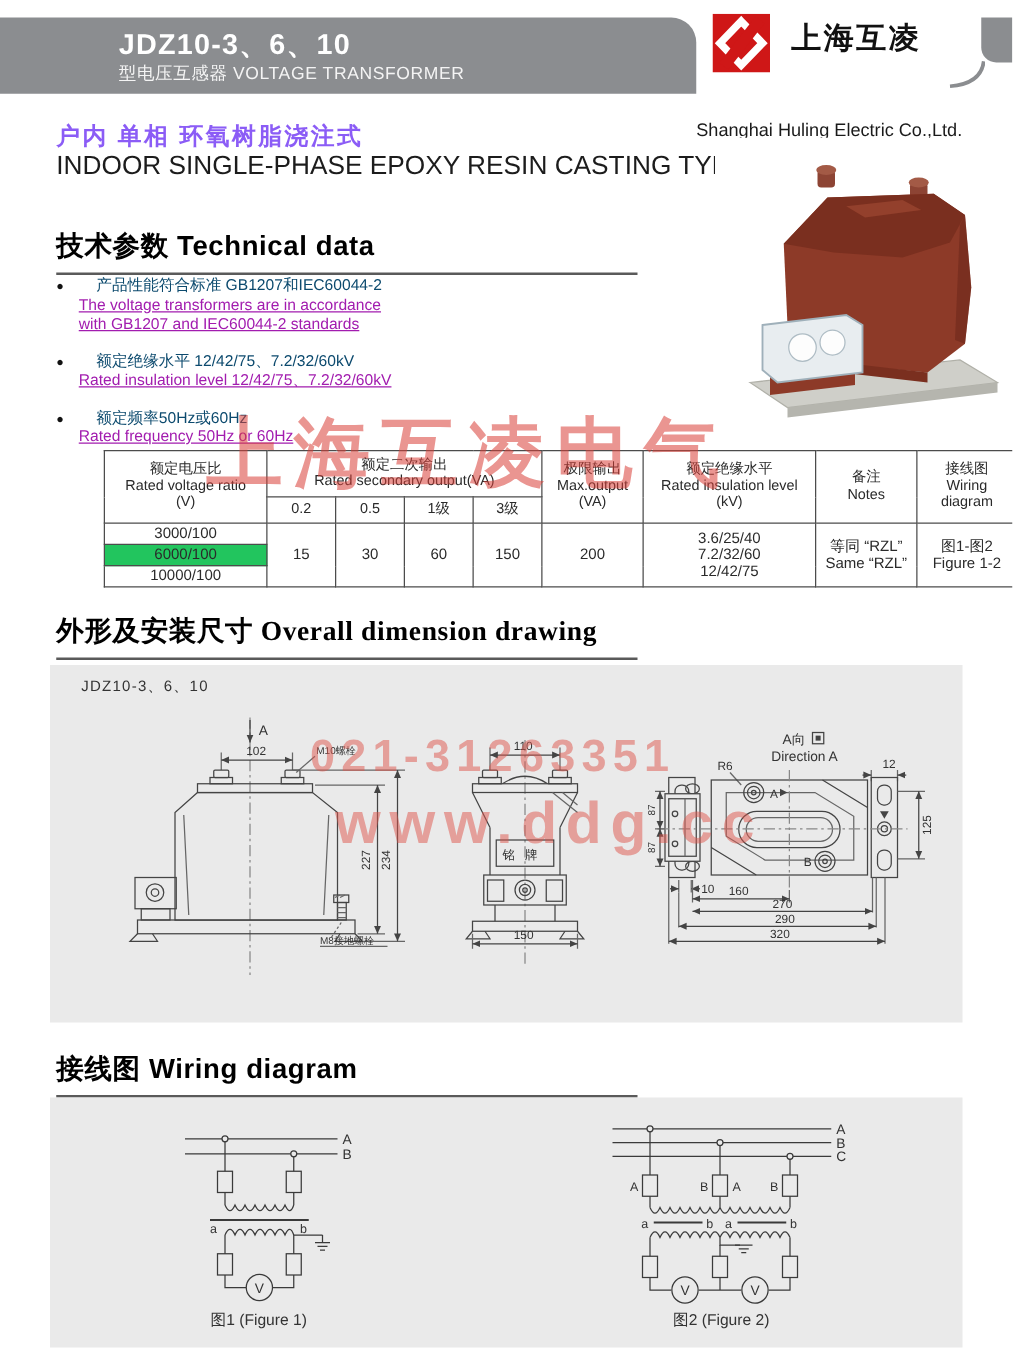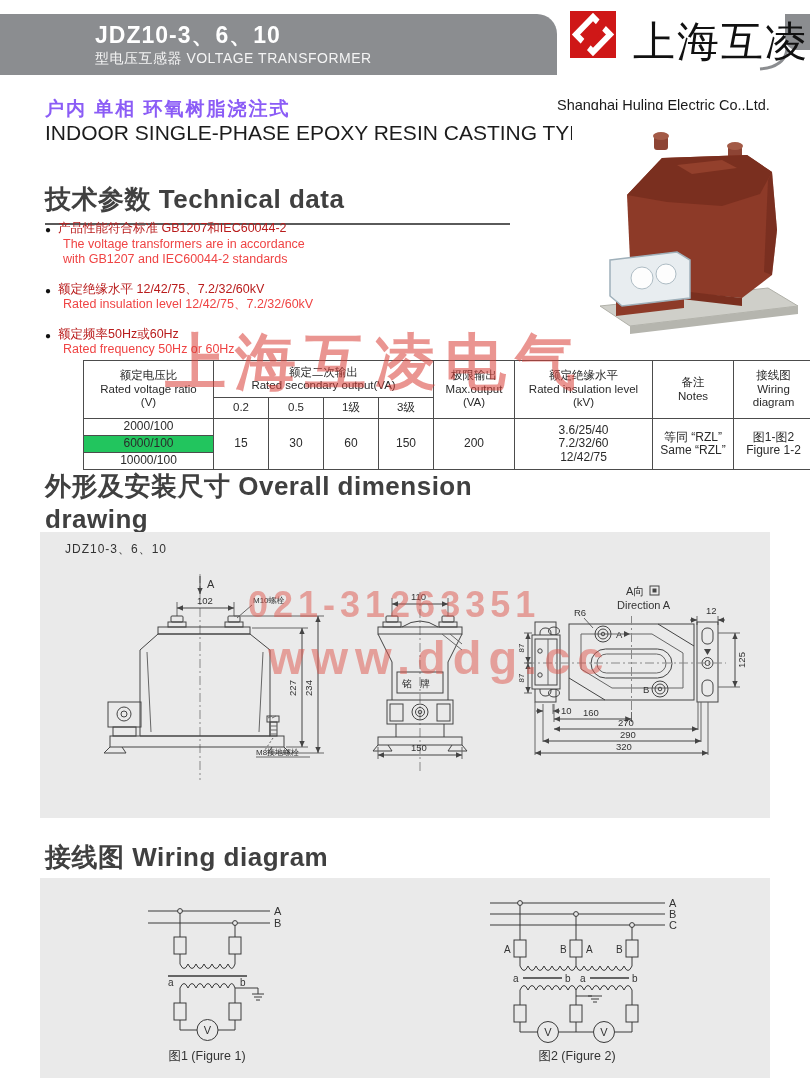--- a/index.html
+++ b/index.html
@@ -8,37 +8,37 @@
 
   
   .topbar{position:absolute;left:0;top:14px;width:557px;height:61px;background:#8b8d90;
           border-radius:0 20px 0 0;}
   .topbar .model{position:absolute;left:95px;top:6px;font-size:23px;font-weight:700;color:#fff;letter-spacing:1px;}
   .topbar .typeline{position:absolute;left:95px;top:36px;font-size:14px;color:#f4f4f4;letter-spacing:.5px;}
   .topbar-right{position:absolute;left:785px;top:14px;width:25px;height:36px;background:#8b8d90;
                 border-radius:0 0 0 12px;}
   .swoosh{position:absolute;left:758px;top:48px;width:30px;height:24px;}
   .logo-box{position:absolute;left:570px;top:11px;width:46px;height:47px;}
-  .logo-cn{position:absolute;left:633px;top:14px;font-size:42px;font-weight:400;color:#111;letter-spacing:2px;}
+  .logo-cn{position:absolute;left:633px;top:14px;font-size:24px;font-weight:700;color:#111;letter-spacing:2px;}
   .company{position:absolute;left:557px;top:61px;font-size:14.5px;color:#1a1a1a;margin-top:36px;}
 
   
   .intro-cn{position:absolute;left:45px;top:96px;font-size:19px;font-weight:600;letter-spacing:2px;color:#8b5cf6;}
   .intro-en{position:absolute;left:45px;top:121px;font-size:21px;color:#1c1c1c;}
 
   
-  .sec-head{position:absolute;left:45px;width:465px;font-size:26px;font-weight:600;color:#404040;
+  .sec-head{position:absolute;left:45px;width:465px;font-size:22px;font-weight:600;color:#000000;
             padding-bottom:6px;border-bottom:2px solid #5a5a5a;letter-spacing:.5px;}
 
   
   .bullets{position:absolute;left:45px;top:221px;width:510px;font-size:12.5px;line-height:15.5px;color:#3c3c3c;}
   .bullet{position:relative;padding-left:13px;margin-bottom:14px;}
   .bullet .dot{position:absolute;left:0;top:1px;font-size:10px;color:#111;}
-  .bullet .cn{color:#b91c1c;}
-  .bullet .en{white-space:pre-line;color:#ef4444;padding-left:5px;}
+  .bullet .cn{color:#0c4a6e;margin-left:19px;}
+  .bullet .en{white-space:pre-line;color:#a21caf;padding-left:5px;text-decoration:underline;}
 
   
   .photo{position:absolute;left:572px;top:110px;width:236px;height:230px;}
 
   
   .wm{position:absolute;z-index:5;font-weight:700;white-space:nowrap;pointer-events:none;}
   .wm-brand{left:165px;top:322px;font-size:61px;letter-spacing:9px;color:rgba(217,62,55,.55);}
   .wm-phone{left:248px;top:584px;font-size:36px;letter-spacing:5px;color:rgba(222,84,74,.5);}
   .wm-site{left:268px;top:630px;font-size:47px;letter-spacing:7px;color:rgba(222,84,74,.5);}
 
@@ -167,21 +167,21 @@
 Wiring
 diagram</td>
     </tr>
     <tr class="hr2">
       <td>0.2</td>
       <td>0.5</td>
       <td>1级</td>
       <td>3级</td>
     </tr>
     <tr class="dr">
-      <td class="data">2000/100</td>
+      <td class="data">3000/100</td>
       <td rowspan="3" class="data">15</td>
       <td rowspan="3" class="data">30</td>
       <td rowspan="3" class="data">60</td>
       <td rowspan="3" class="data">150</td>
       <td rowspan="3" class="data">200</td>
       <td rowspan="3" class="data pre">3.6/25/40
 7.2/32/60
 12/42/75</td>
       <td rowspan="3" class="data pre">等同 “RZL”
 Same “RZL”</td>
@@ -190,21 +190,21 @@
     </tr>
     <tr class="dr">
       <td class="data shaded">6000/100</td>
     </tr>
     <tr class="dr">
       <td class="data">10000/100</td>
     </tr>
   </tbody>
     </table>
 
-  <div class="sec-head" style="top:469px;">外形及安装尺寸 Overall dimension drawing</div>
+  <div class="sec-head" style="top:490px;font-family:Liberation Serif, serif;">外形及安装尺寸 Overall dimension drawing</div>
 
   <div class="panel panel1">
     <div class="model-label">JDZ10-3、6、10</div>
     <svg class="draw" width="730" height="286" viewBox="0 0 730 286">
       <defs>
         <marker id="arw" viewBox="0 0 10 10" refX="9" refY="5" markerWidth="7" markerHeight="7" orient="auto-start-reverse">
           <path d="M0,1 L9,5 L0,9 z" fill="#444"></path>
         </marker>
       </defs>
 

